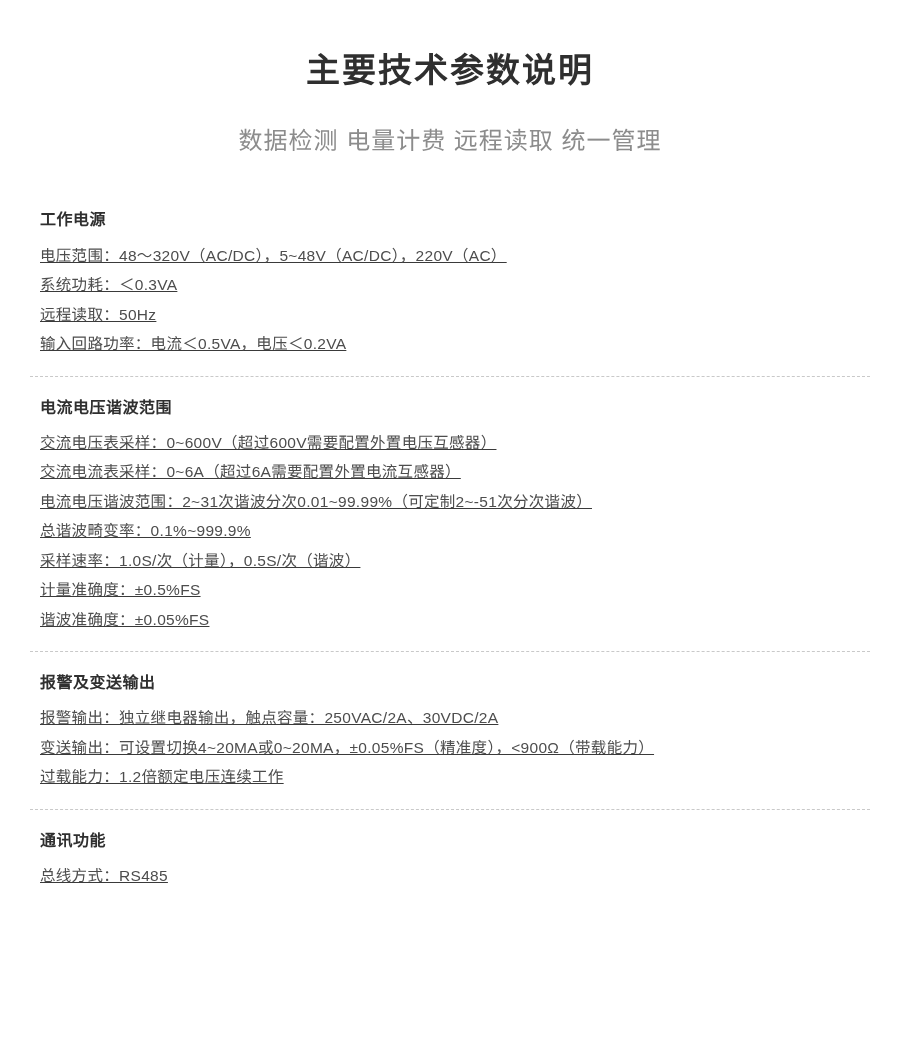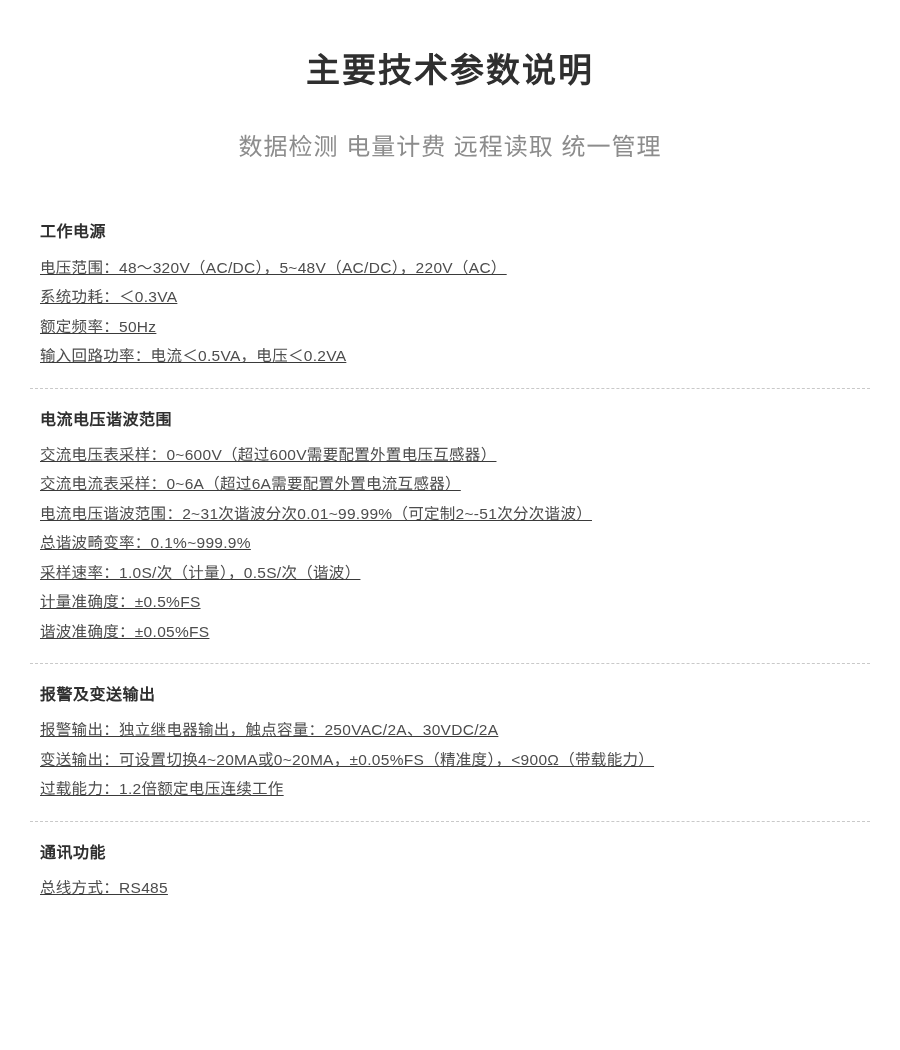--- a/index.html
+++ b/index.html
@@ -32,21 +32,21 @@
     margin: 0;
     padding-top: 50px;
     line-height: 1.2;
   }
   .doc-subtitle {
     text-align: center;
     font-size: 24px;
     font-weight: normal;
     color: #8c8c8c;
     letter-spacing: 1px;
-    margin: 14px;
+    margin: 8px;
     padding-top: 26px;
     line-height: 1.3;
   }
 
   
   .sections {
     margin: 0;
     padding: 42px 0 0 0;
   }
   .section {
@@ -90,21 +90,21 @@
   <h1 class="doc-title">主要技术参数说明</h1>
   <h2 class="doc-subtitle">数据检测 电量计费 远程读取 统一管理</h2>
 
   <div class="sections">
 
     <div class="section first">
       <h3 class="section-title">工作电源</h3>
       <ul class="section-lines">
         <li class="section-line">电压范围：48～320V（AC/DC），5~48V（AC/DC），220V（AC）</li>
         <li class="section-line">系统功耗：＜0.3VA</li>
-        <li class="section-line">额定频率：50Hz</li>
+        <li class="section-line">远程读取：50Hz</li>
         <li class="section-line">输入回路功率：电流＜0.5VA，电压＜0.2VA</li>
       </ul>
     </div>
 
     <hr class="divider">
 
     <div class="section">
       <h3 class="section-title">电流电压谐波范围</h3>
       <ul class="section-lines">
         <li class="section-line">交流电压表采样：0~600V（超过600V需要配置外置电压互感器）</li>

